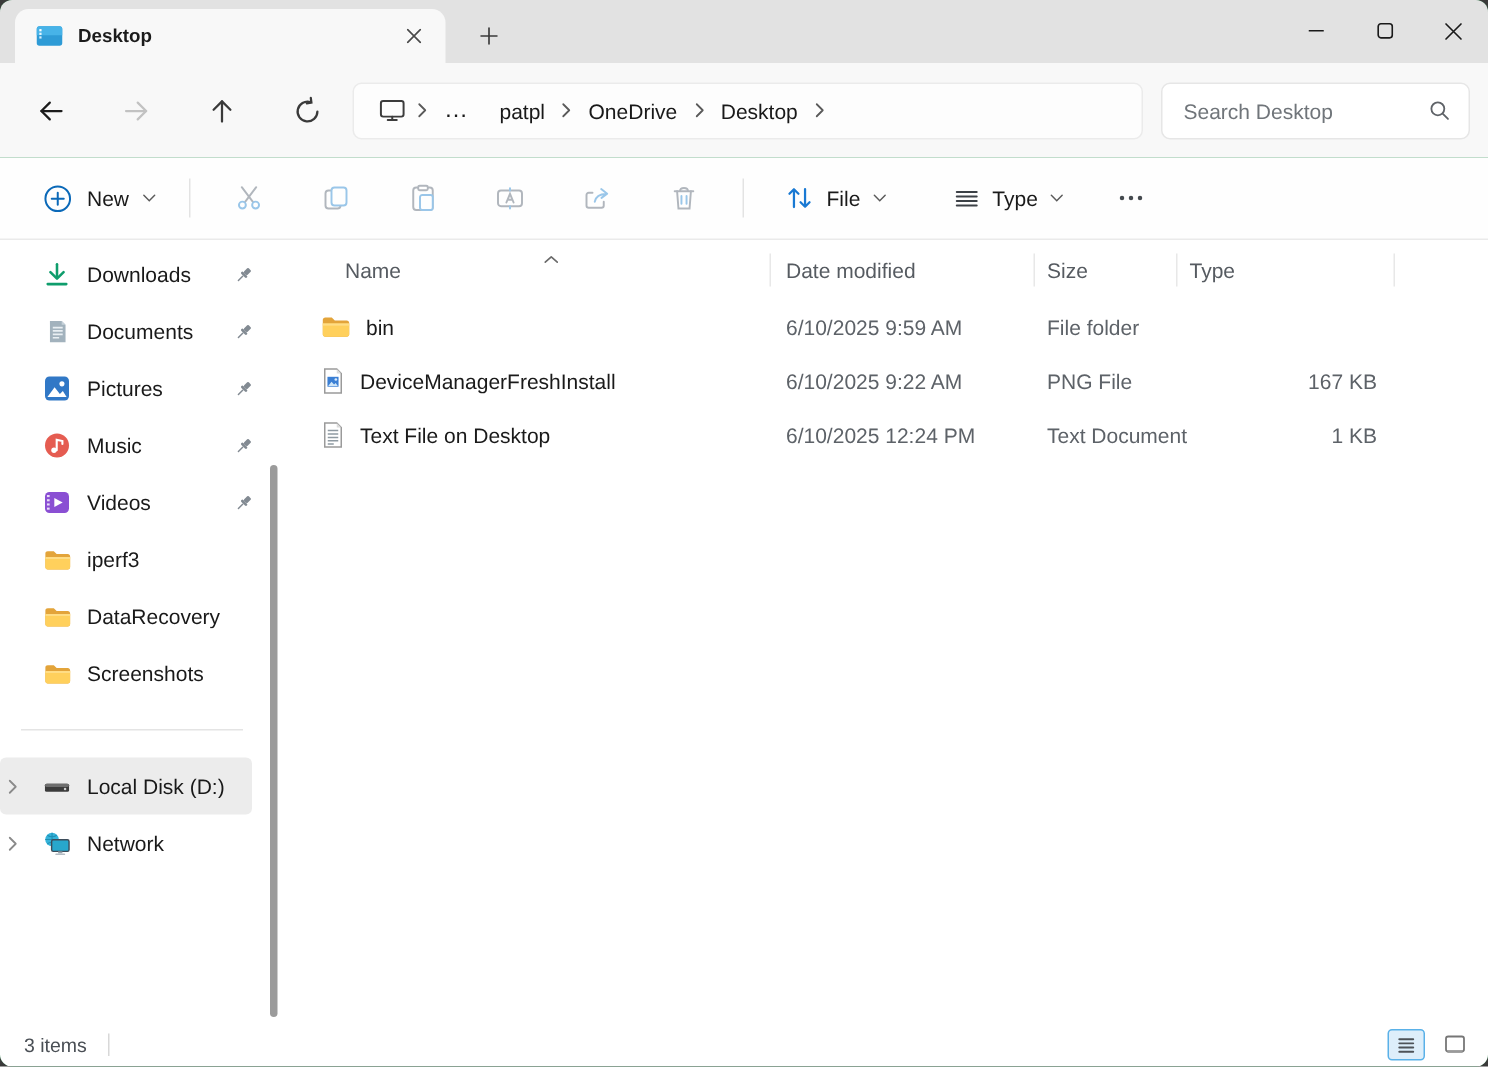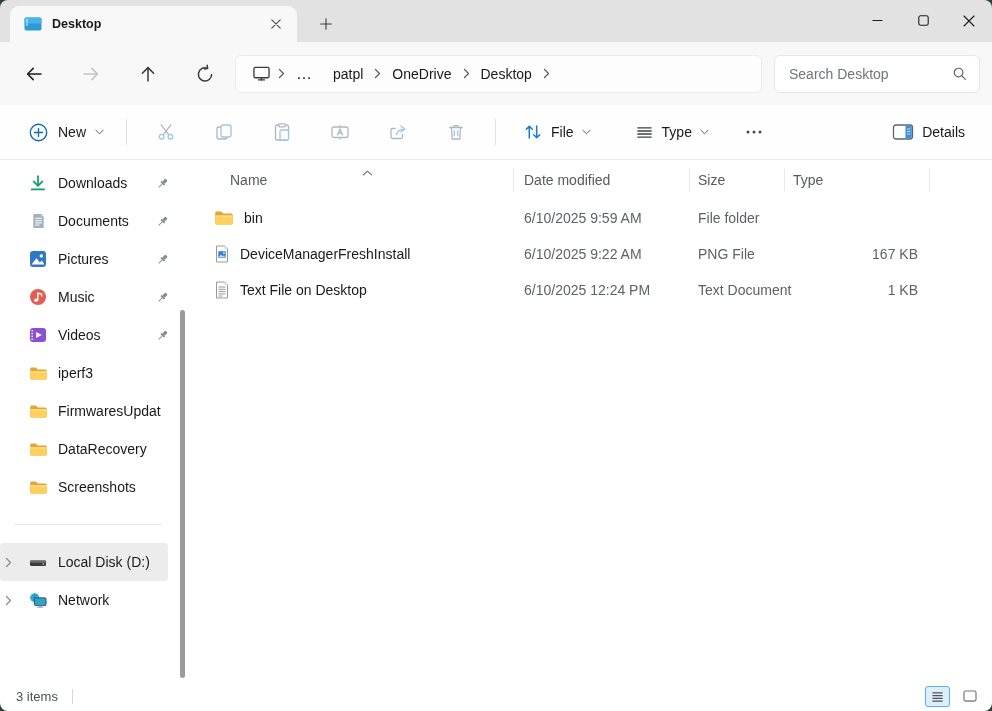--- a/index.html
+++ b/index.html
@@ -269,32 +269,20 @@
           <path d="M1 1 L5 5 L9 1"></path>
         </svg>
     </div>
     <div class="ticon" style="margin-left:8px;">
       <svg width="20" height="20" viewBox="0 0 20 20">
           <circle cx="4" cy="10" r="1.5" fill="#3c4146"></circle>
           <circle cx="10" cy="10" r="1.5" fill="#3c4146"></circle>
           <circle cx="16" cy="10" r="1.5" fill="#3c4146"></circle>
         </svg>
     </div>
-    <div class="tool-right">
-      <div class="tool-label-btn" style="margin:0;">
-        <span style="display:flex;">
-          <svg width="22" height="18" viewBox="0 0 22 18" fill="none">
-              <rect x="1.5" y="2" width="19" height="14" rx="2.5" stroke="#5b6770" stroke-width="1.3"></rect>
-              <path d="M13.5 2.7 H18 A1.8 1.8 0 0 1 19.8 4.5 V13.5 A1.8 1.8 0 0 1 18 15.3 H13.5 Z" fill="#3f8fd6"></path>
-              <path d="M15 6 H18.3 M15 8.5 H18.3 M15 11 H18.3" stroke="#d9ecfa" stroke-width="0.9"></path>
-            </svg>
-        </span>
-        <span>Details</span>
-      </div>
-    </div>
   </div>
 
   <div class="content">
 
     <div class="sidebar">
 
       <div class="sb-item">
         <span class="sb-chev"></span>
         <span class="sb-icon">
           <svg width="18" height="18" viewBox="0 0 18 18" fill="none" stroke="#0f9d6c" stroke-width="1.7" stroke-linecap="round" stroke-linejoin="round">
@@ -407,31 +395,20 @@
         <span class="sb-icon">
           <svg width="19" height="15" viewBox="0 0 20 16">
               <path d="M1.2 3.2 C1.2 2.2 1.9 1.6 2.9 1.6 L7.2 1.6 L9.2 3.6 L17.1 3.6 C18.1 3.6 18.8 4.3 18.8 5.3 L18.8 12.8 C18.8 13.8 18.1 14.5 17.1 14.5 L2.9 14.5 C1.9 14.5 1.2 13.8 1.2 12.8 Z" fill="#e3a43a"></path>
               <path d="M1.2 5.6 L18.8 5.6 L18.8 12.8 C18.8 13.8 18.1 14.5 17.1 14.5 L2.9 14.5 C1.9 14.5 1.2 13.8 1.2 12.8 Z" fill="#ffd05c"></path>
               <path d="M1.2 5.6 H18.8 V7.1 H1.2 Z" fill="#ffdd85"></path>
             </svg>
         </span>
         <span class="sb-label">iperf3</span>
       </div>
 
-      <div class="sb-item">
-        <span class="sb-chev"></span>
-        <span class="sb-icon">
-          <svg width="19" height="15" viewBox="0 0 20 16">
-              <path d="M1.2 3.2 C1.2 2.2 1.9 1.6 2.9 1.6 L7.2 1.6 L9.2 3.6 L17.1 3.6 C18.1 3.6 18.8 4.3 18.8 5.3 L18.8 12.8 C18.8 13.8 18.1 14.5 17.1 14.5 L2.9 14.5 C1.9 14.5 1.2 13.8 1.2 12.8 Z" fill="#e3a43a"></path>
-              <path d="M1.2 5.6 L18.8 5.6 L18.8 12.8 C18.8 13.8 18.1 14.5 17.1 14.5 L2.9 14.5 C1.9 14.5 1.2 13.8 1.2 12.8 Z" fill="#ffd05c"></path>
-              <path d="M1.2 5.6 H18.8 V7.1 H1.2 Z" fill="#ffdd85"></path>
-            </svg>
-        </span>
-        <span class="sb-label">FirmwaresUpdat</span>
-      </div>
 
       <div class="sb-item">
         <span class="sb-chev"></span>
         <span class="sb-icon">
           <svg width="19" height="15" viewBox="0 0 20 16">
               <path d="M1.2 3.2 C1.2 2.2 1.9 1.6 2.9 1.6 L7.2 1.6 L9.2 3.6 L17.1 3.6 C18.1 3.6 18.8 4.3 18.8 5.3 L18.8 12.8 C18.8 13.8 18.1 14.5 17.1 14.5 L2.9 14.5 C1.9 14.5 1.2 13.8 1.2 12.8 Z" fill="#e3a43a"></path>
               <path d="M1.2 5.6 L18.8 5.6 L18.8 12.8 C18.8 13.8 18.1 14.5 17.1 14.5 L2.9 14.5 C1.9 14.5 1.2 13.8 1.2 12.8 Z" fill="#ffd05c"></path>
               <path d="M1.2 5.6 H18.8 V7.1 H1.2 Z" fill="#ffdd85"></path>
             </svg>
         </span>

